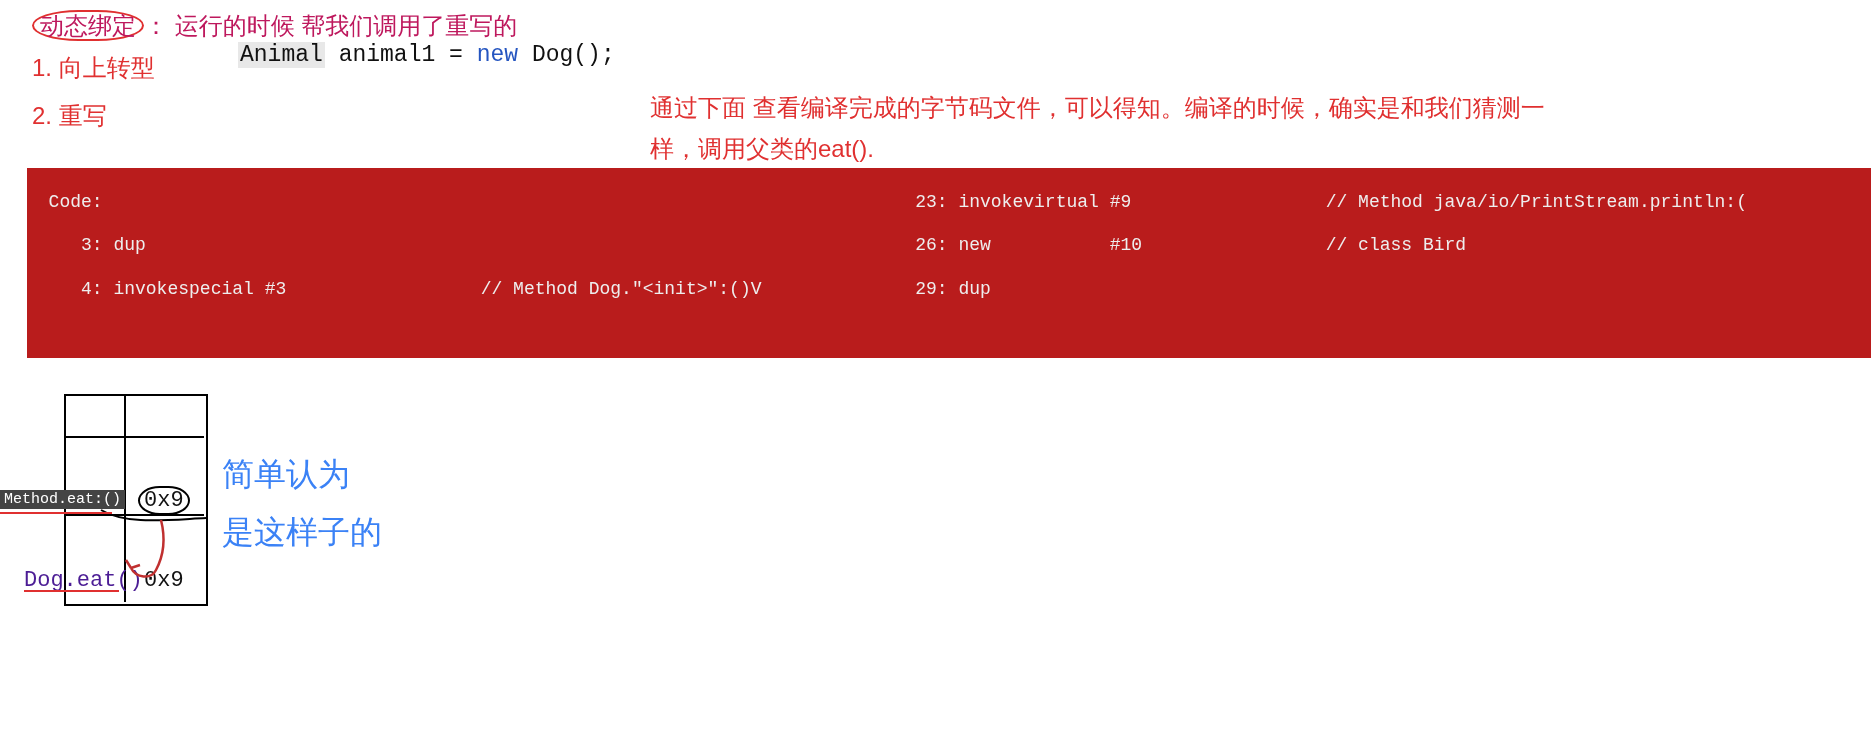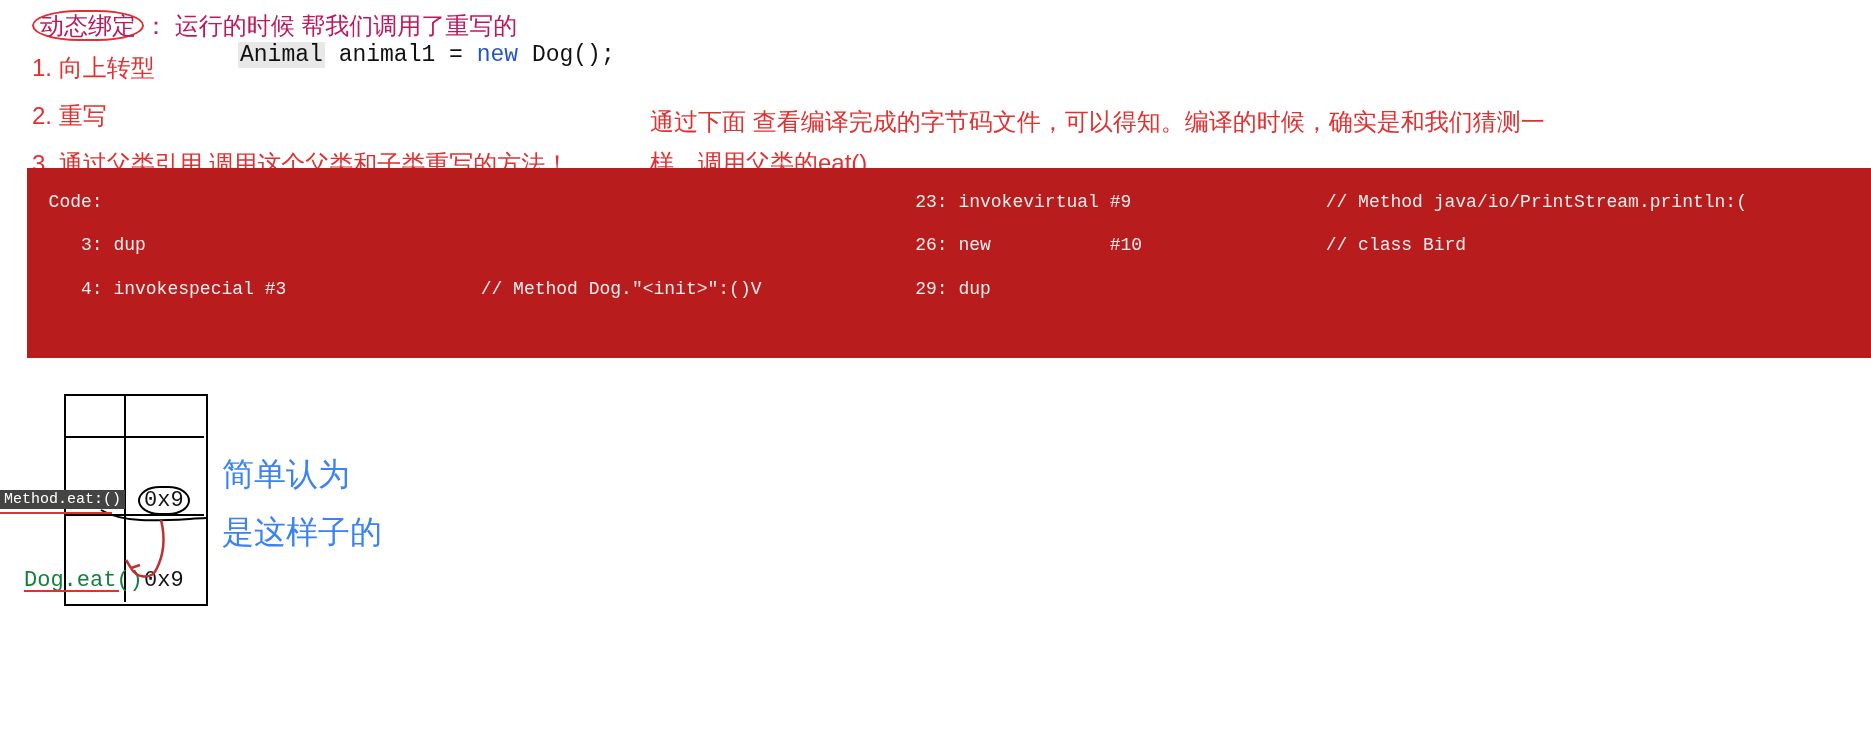--- a/index.html
+++ b/index.html
@@ -39,21 +39,21 @@
     top: 42px;
     font-family: "Consolas", "Courier New", monospace;
     font-size: 23px;
     color: #111;
   }
   .code-inline .type-hl { background: #e8e8e8; color: #111; padding: 0 2px; }
   .code-inline .kw { color: #2555c0; }
   .explain-right {
     position: absolute;
     left: 650px;
-    top: 102px;
+    top: 88px;
     width: 920px;
     font-size: 24px;
     color: #e03030;
     line-height: 1.7;
   }
   .term {
     position: absolute;
     background: #b91c1c;
     color: #eee;
     font-family: "Consolas", "Courier New", monospace;
@@ -107,21 +107,21 @@
   .cell-0x9a {
     position:absolute; left:138px; top:96px;
     font-family:"Consolas","Courier New",monospace;
     font-size:22px; color:#111;
     border:2px solid #000; border-radius:50%/60%;
     padding:0 4px;
   }
   .cell-dog {
     position:absolute; left:24px; top:178px;
     font-family:"Consolas","Courier New",monospace;
-    font-size:22px; color:#15803d;
+    font-size:22px; color:#4c1d95;
   }
   .cell-0x9b {
     position:absolute; left:144px; top:178px;
     font-family:"Consolas","Courier New",monospace;
     font-size:22px; color:#111;
   }
   .scribble {
     position:absolute; left:96px; top:110px;
     width:120px; height:100px;
     pointer-events:none;
@@ -141,21 +141,20 @@
 </head>
 <body>
 
 <div class="title-line">
   <span class="title-boxed">动态绑定</span><span>：  运行的时候 帮我们调用了重写的</span>
 </div>
 
 <div class="list-area">
   <div>1. 向上转型</div>
   <div>2. 重写</div>
-  <div>3. 通过父类引用 调用这个父类和子类重写的方法！</div>
 </div>
 
 <div class="code-inline">
   <span class="type-hl">Animal</span><span> animal1 = </span><span class="kw">new</span><span> Dog();</span>
 </div>
 
 <div class="explain-right">通过下面 查看编译完成的字节码文件，可以得知。编译的时候，确实是和我们猜测一样，调用父类的eat().</div>
 
 <div class="term term-left">
 <span class="row">  Code:</span>

